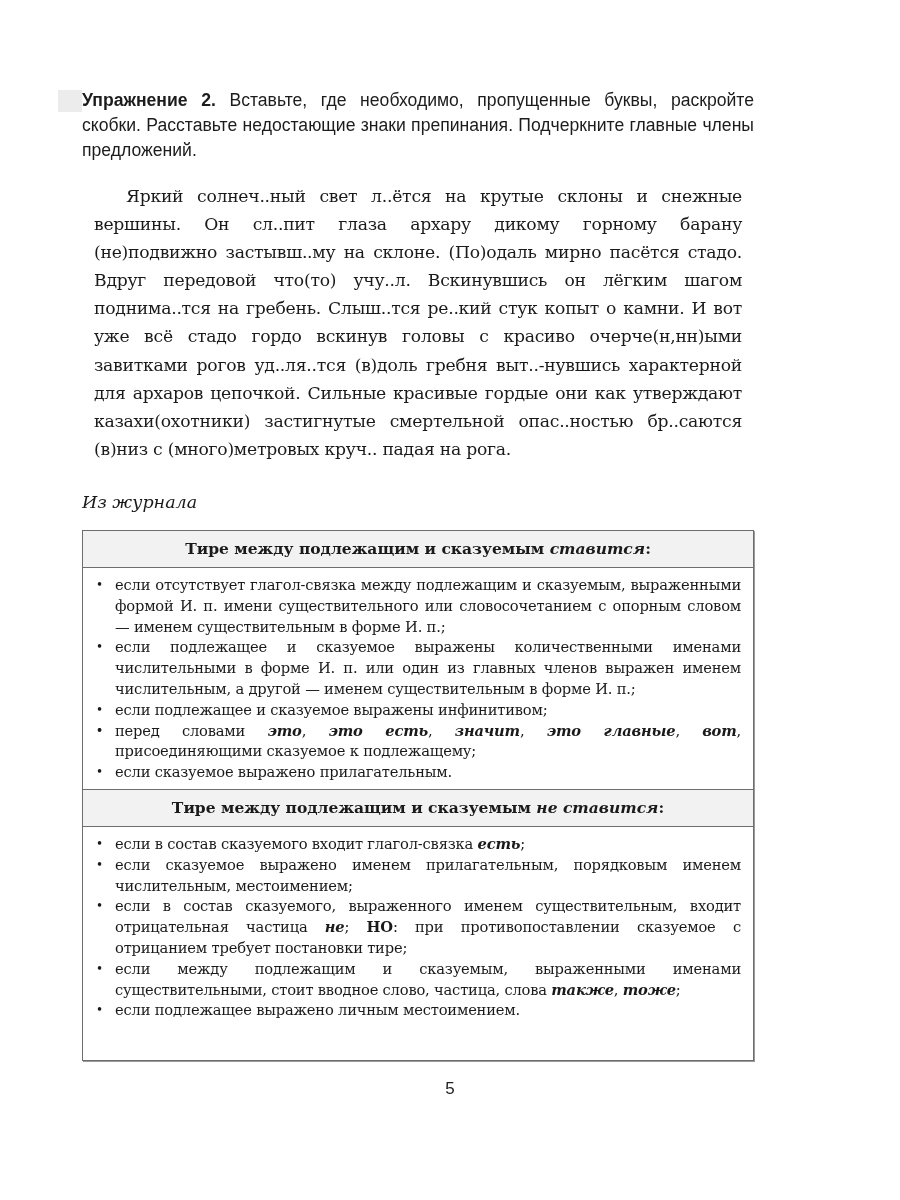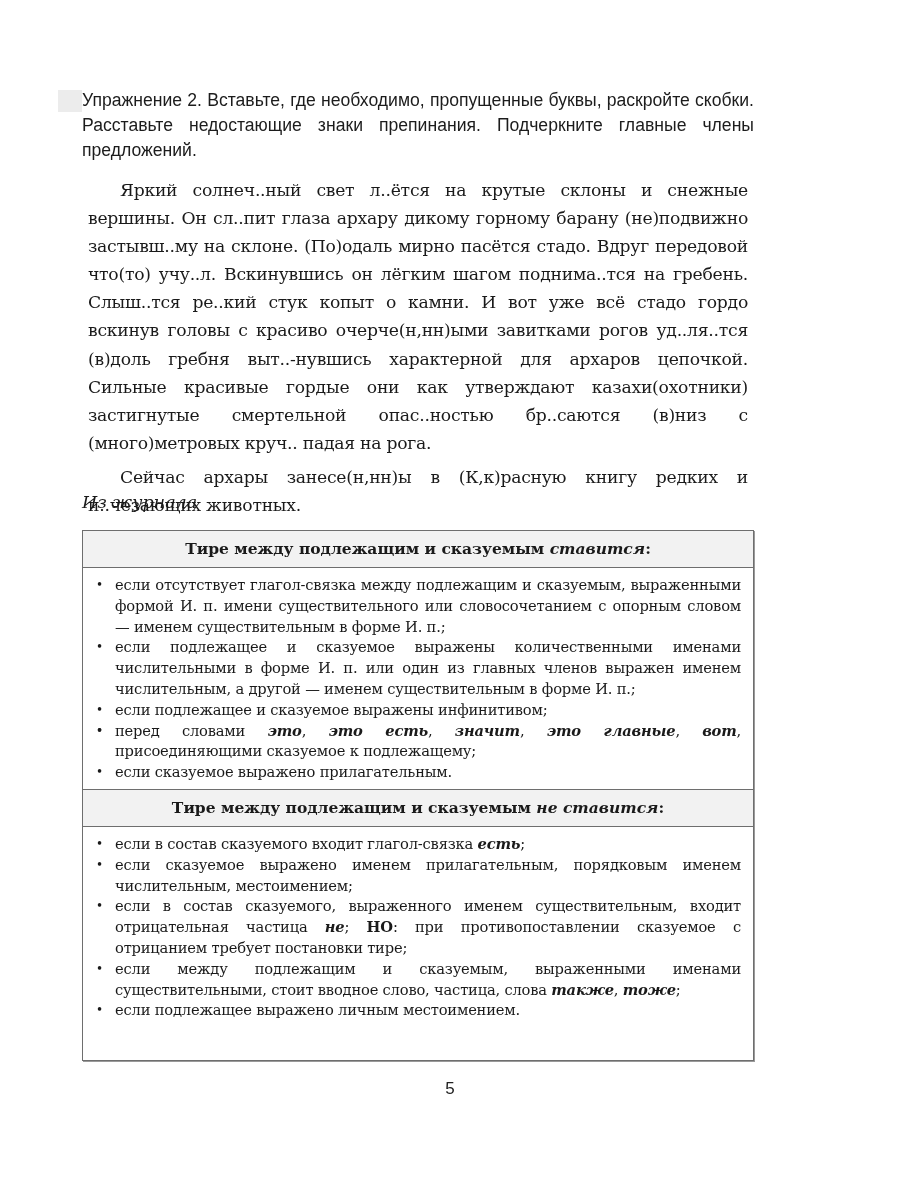--- a/index.html
+++ b/index.html
@@ -8,28 +8,28 @@
 
   .exercise-head {
     position: absolute; left: 58px; top: 88px; width: 696px;
     font-family: "Liberation Sans", sans-serif; font-size: 17.6px; line-height: 25px;
     text-align: justify; color: #1c1c1c;
   }
   .exercise-head .shade {
     position: absolute; left: 0; top: 2px; width: 24px; height: 22px; background: #ececec;
   }
   .exercise-head .txt { margin-left: 24px; text-indent: 0; }
-  .exercise-head .label { font-weight: normal; }
+  .exercise-head .label { font-weight: bold; }
 
   .passage {
     position: absolute; left: 82px; top: 170px; width: 672px;
     font-family: "DejaVu Serif", serif; font-size: 17.2px; line-height: 28.1px;
     text-align: justify; color: #1a1a1a; letter-spacing: -0.25px;
   }
-  .passage p { margin: 6px; text-indent: 32px; }
+  .passage p { margin: 12px; text-indent: 32px; }
   .source {
     position: absolute; left: 82px; top: 492px; width: 672px; 
     font-family: "DejaVu Serif", serif; font-style: italic; font-size: 17.5px; color: #1a1a1a;
   }
 
   .rules-box {
     position: absolute; left: 82px; top: 530px; width: 670px; height: 529px;
     border: 1.5px solid #6e6e6e; box-shadow: 1px 1px 0 #9a9a9a;
     font-family: "DejaVu Serif", serif; color: #1a1a1a;
   }
@@ -64,21 +64,20 @@
   <div class="exercise-head">
     <div class="shade"></div>
     <div class="txt">
       <span class="label">Упражнение 2.</span>
       <span>Вставьте, где необходимо, пропущенные буквы, раскройте скобки. Расставьте недостающие знаки препинания. Подчеркните главные члены предложений.</span>
     </div>
   </div>
 
   <div class="passage">
     <p>Яркий солнеч..ный свет л..ётся на крутые склоны и снежные вершины. Он сл..пит глаза архару дикому горному барану (не)подвижно застывш..му на склоне. (По)одаль мирно пасётся стадо. Вдруг передовой что(то) учу..л. Вскинувшись он лёгким шагом поднима..тся на гребень. Слыш..тся ре..кий стук копыт о камни. И вот уже всё стадо гордо вскинув головы с красиво очерче(н,нн)ыми завитками рогов уд..ля..тся (в)доль гребня выт..-нувшись характерной для архаров цепочкой. Сильные красивые гордые они как утверждают казахи(охотники) застигнутые смертельной опас..ностью бр..саются (в)низ с (много)метровых круч.. падая на рога.</p>
-    <p>Сейчас архары занесе(н,нн)ы в (К,к)расную книгу редких и и..чезающих животных.</p>
   </div>
   <div class="source">Из журнала</div>
 
   <div class="rules-box">
     <div class="box-header">
       <span>Тире между подлежащим и сказуемым</span>
       <em>ставится</em><span>:</span>
     </div>
     <ul class="rule-list" id="list-placed">
         <li><span class="bullet">•</span><span>если отсутствует глагол-связка между подлежащим и сказуемым, выраженными формой И. п. имени существительного или словосочетанием с опорным словом — именем существительным в форме И. п.;</span></li>

